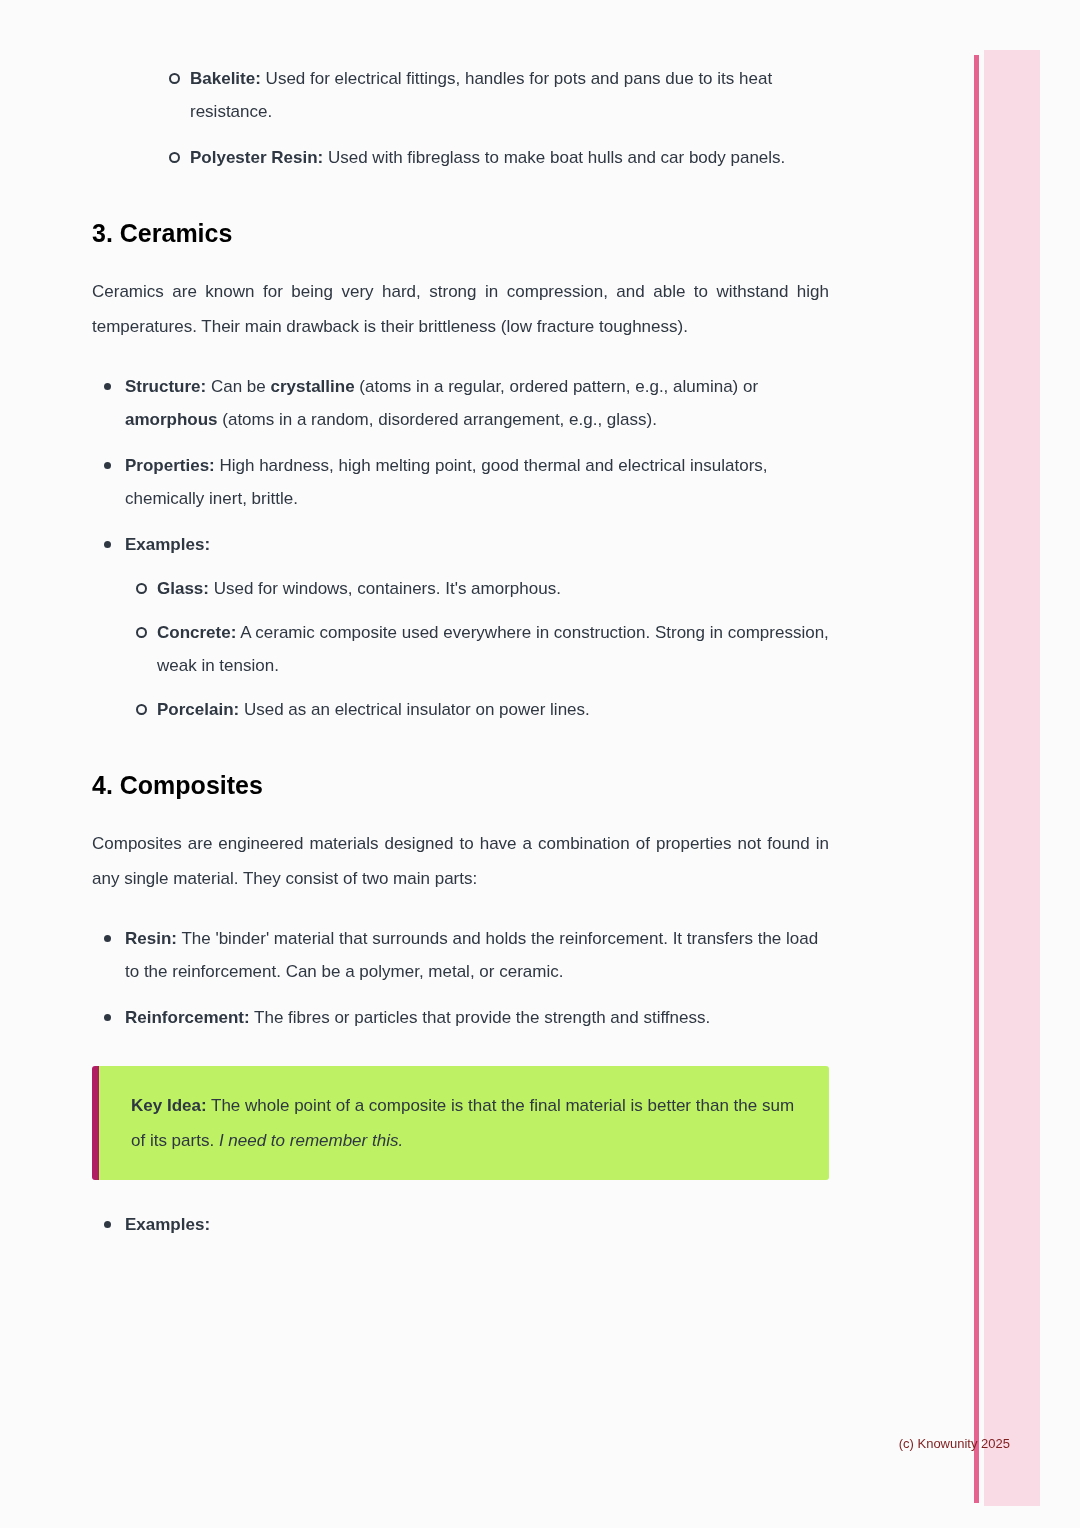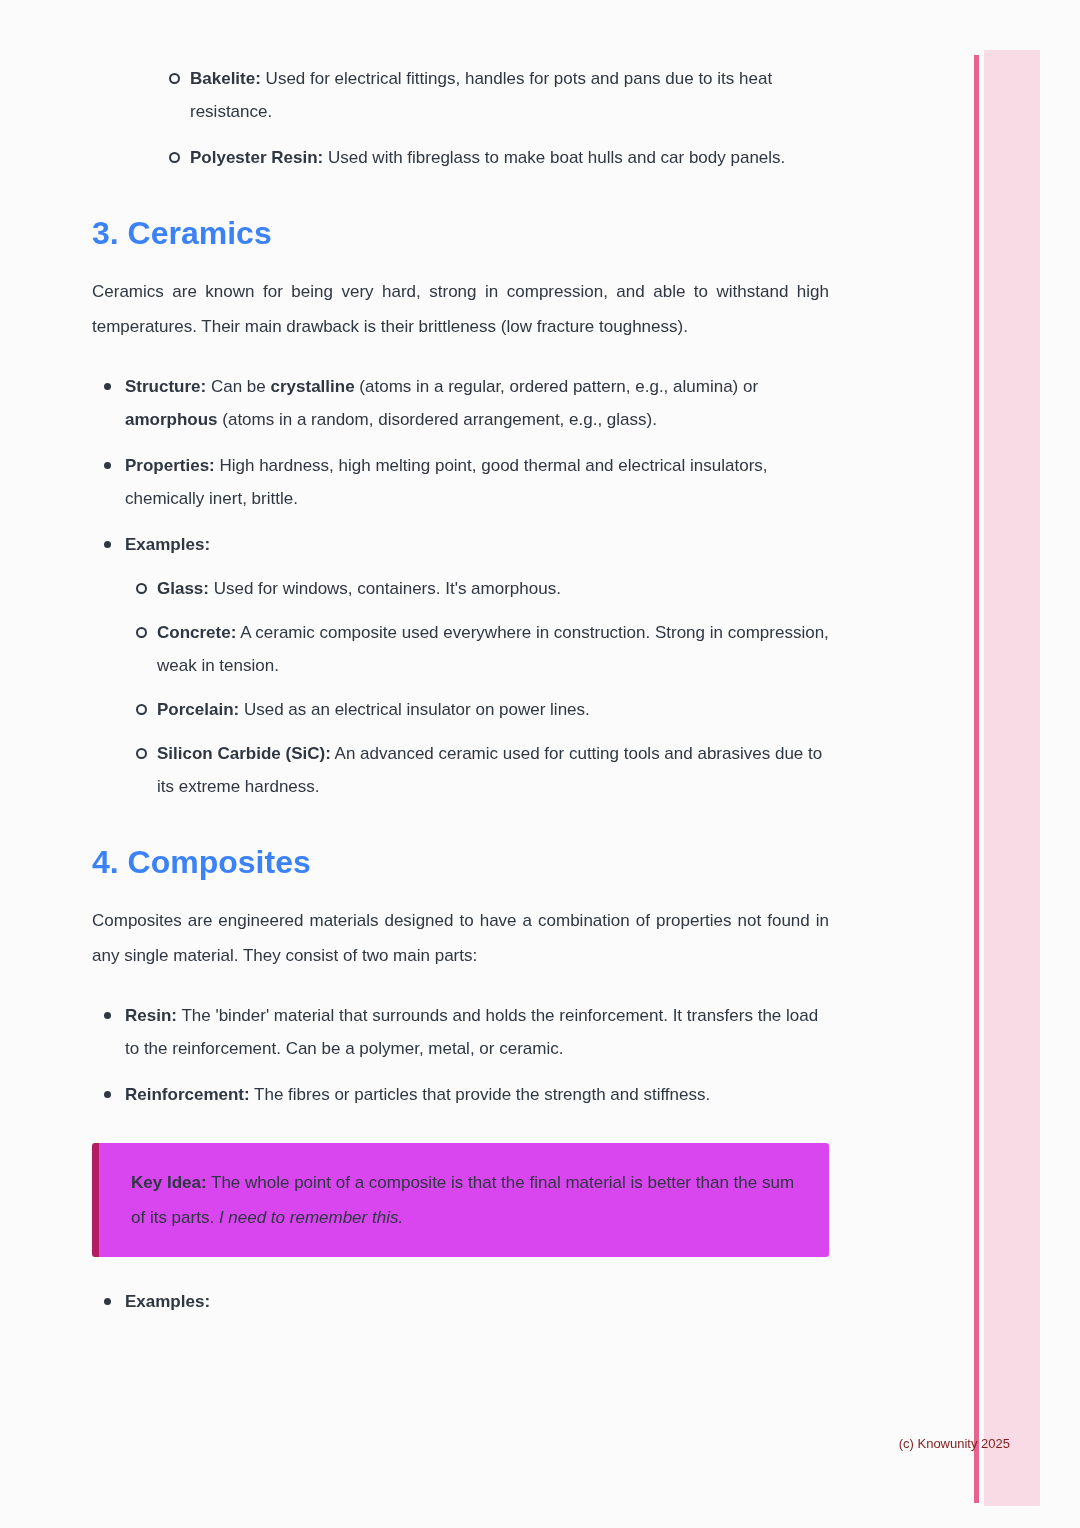--- a/index.html
+++ b/index.html
@@ -37,24 +37,24 @@
     top: 12px;
     width: 737px;
     padding-top: 50px;
     font-size: 17px;
     line-height: 33px;
     z-index: 2;
   }
   .b { font-weight: 700; }
   .i { font-style: italic; }
   h2 {
-    font-size: 32px;
+    font-size: 25px;
     line-height: 30px;
     font-weight: 700;
-    color: #3b82f6;
+    color: #000000;
     margin: 44px 0 26px 0;
   }
   p.para {
     margin: 0 0 26px 0;
     text-align: justify;
     line-height: 35px;
   }
   ul { list-style: none; margin: 0; padding: 0; }
   ul.main-list { padding-left: 33px; margin: 0 0 8px 0; }
   ul.main-list > li {
@@ -98,21 +98,21 @@
     left: -21px;
     top: 11px;
     width: 7px;
     height: 7px;
     border-radius: 50%;
     background: transparent;
     border: 2px solid #2e3742;
   }
   .callout {
     margin: 32px 0 28px 0;
-    background: #d946ef;
+    background: #bef264;
     border-left: 7px solid #b01d63;
     border-radius: 3px;
     padding: 22px 32px;
   }
   .callout p {
     margin: 0;
     line-height: 35px;
   }
   .footer {
     position: absolute;
@@ -141,21 +141,20 @@
   <p class="para">Ceramics are known for being very hard, strong in compression, and able to withstand high temperatures. Their main drawback is their brittleness (low fracture toughness).</p>
 
   <ul class="main-list">
     <li><span class="b">Structure:</span><span> Can be </span><span class="b">crystalline</span><span> (atoms in a regular, ordered pattern, e.g., alumina) or </span><span class="b">amorphous</span><span> (atoms in a random, disordered arrangement, e.g., glass).</span></li>
     <li><span class="b">Properties:</span><span> High hardness, high melting point, good thermal and electrical insulators, chemically inert, brittle.</span></li>
     <li><span class="b">Examples:</span>
       <ul class="sub-list">
         <li><span class="b">Glass:</span><span> Used for windows, containers. It's amorphous.</span></li>
         <li><span class="b">Concrete:</span><span> A ceramic composite used everywhere in construction. Strong in compression, weak in tension.</span></li>
         <li><span class="b">Porcelain:</span><span> Used as an electrical insulator on power lines.</span></li>
-        <li><span class="b">Silicon Carbide (SiC):</span><span> An advanced ceramic used for cutting tools and abrasives due to its extreme hardness.</span></li>
       </ul>
     </li>
   </ul>
 
   <h2>4. Composites</h2>
 
   <p class="para">Composites are engineered materials designed to have a combination of properties not found in any single material. They consist of two main parts:</p>
 
   <ul class="main-list">
     <li><span class="b">Resin:</span><span> The 'binder' material that surrounds and holds the reinforcement. It transfers the load to the reinforcement. Can be a polymer, metal, or ceramic.</span></li>

